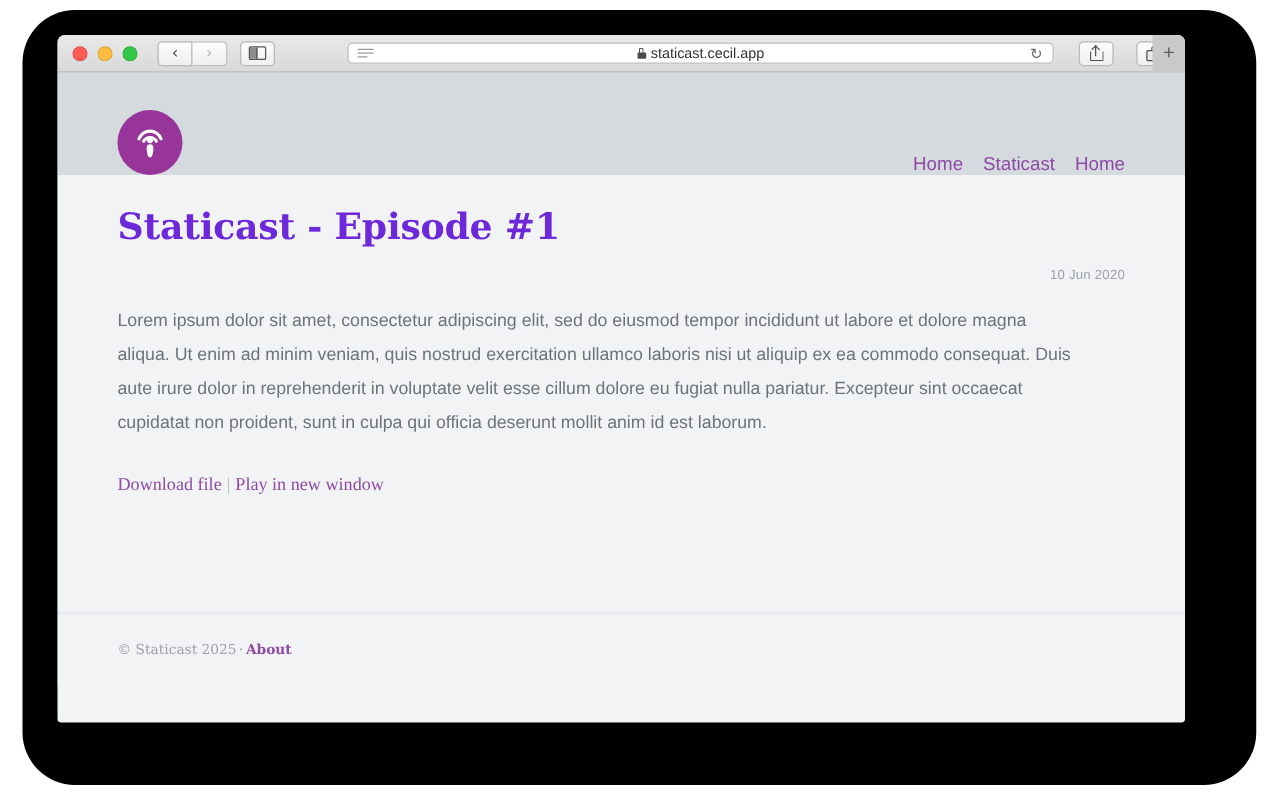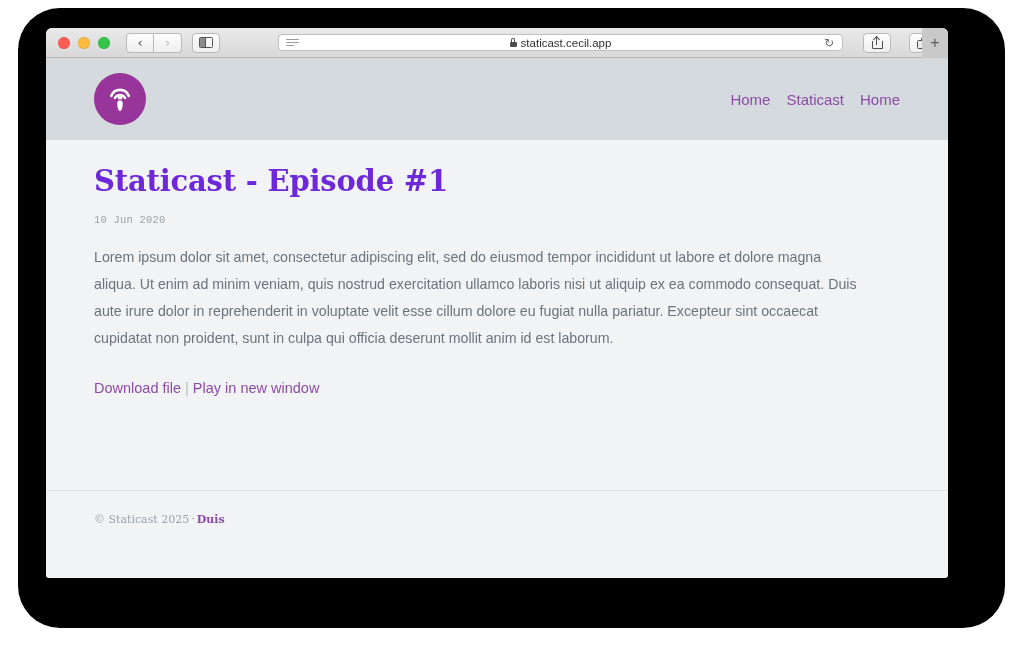--- a/index.html
+++ b/index.html
@@ -258,21 +258,21 @@
     position: absolute;
     right: 0;
     top: 0;
   }
 
   
   #site-header {
     height: 82px;
     background: #d4dadd;
     display: flex;
-    align-items: center;
+    align-items: flex-end;
     padding: 0 48px;
     box-sizing: border-box;
   }
   #logo {
     width: 52px;
     height: 52px;
     border-radius: 50%;
     background: #97359b;
     display: flex;
     align-items: center;
@@ -301,25 +301,26 @@
   }
   #page-title {
     font-family: "DejaVu Serif", serif;
     font-weight: bold;
     font-size: 29px;
     color: #6d28d9;
     margin: 0 0 16px 0;
     letter-spacing: -0.2px;
   }
   #post-date {
-    font-family: Liberation Mono, monospace;
+    font-family: Liberation Sans, sans-serif;
     font-size: 10.5px;
     color: #9aa1a8;
     margin: 0 0 18px 0;
     letter-spacing: 0.2px;
+    text-align: right;
   }
   #post-body {
     font-family: "Liberation Sans", sans-serif;
     font-size: 14.2px;
     line-height: 27px;
     color: #6b747c;
     margin: 0 0 18px 0;
     max-width: 770px;
   }
 
@@ -454,21 +455,21 @@
     width: 0; height: 0;
     border-left: 5px solid transparent;
     border-right: 5px solid transparent;
     border-bottom: 5px solid #f0f0f0;
   }
 
   
   #media-links {
     margin-top: 28px;
     font-size: 14.5px;
-    font-family: Liberation Sans, sans-serif;
+    font-family: Liberation Serif, serif;
     color: #9b9b9b;
   }
   #media-links a {
     color: #8d4ba6;
     text-decoration: none;
   }
   #media-links .sep { color: #b9b9b9; margin: 0 4px; }
 
   
   #footer-divider {
@@ -576,16 +577,16 @@
 
 
     <div id="media-links">
       <a href="#">Download file</a><span class="sep">|</span><a href="#">Play in new window</a>
     </div>
   </div>
 
   <div id="footer-divider"></div>
 
   <div id="site-footer">
-    <span>© Staticast 2025</span><span class="sep">·</span><a href="#">Duis</a>
+    <span>© Staticast 2025</span><span class="sep">·</span><a href="#">About</a>
   </div>
 
 </div>
 
 </body></html>

